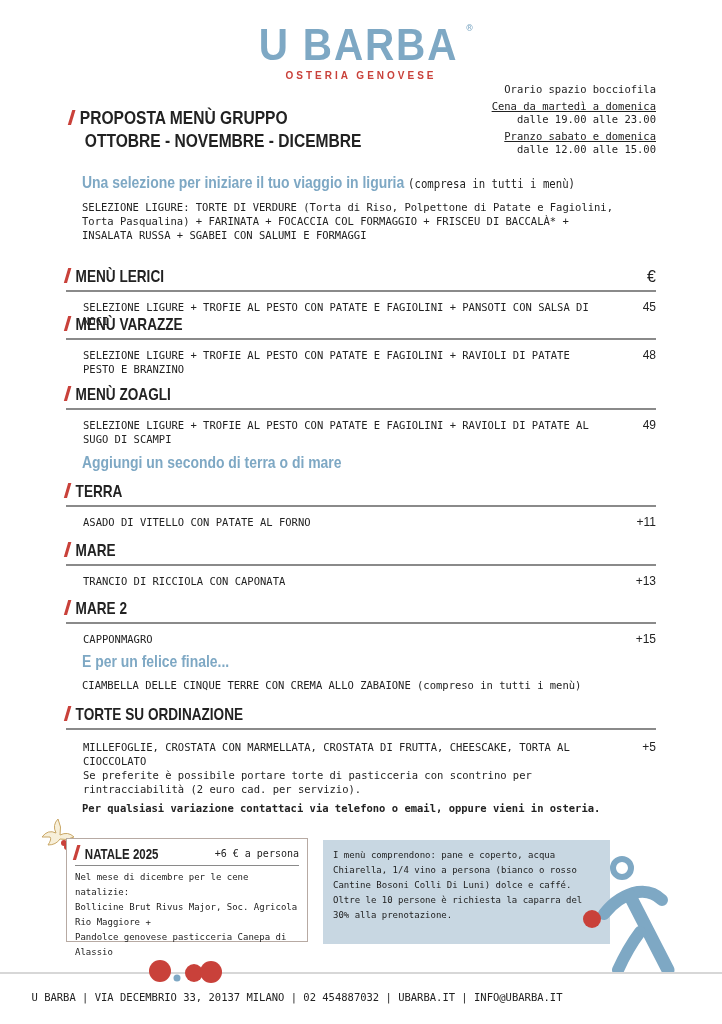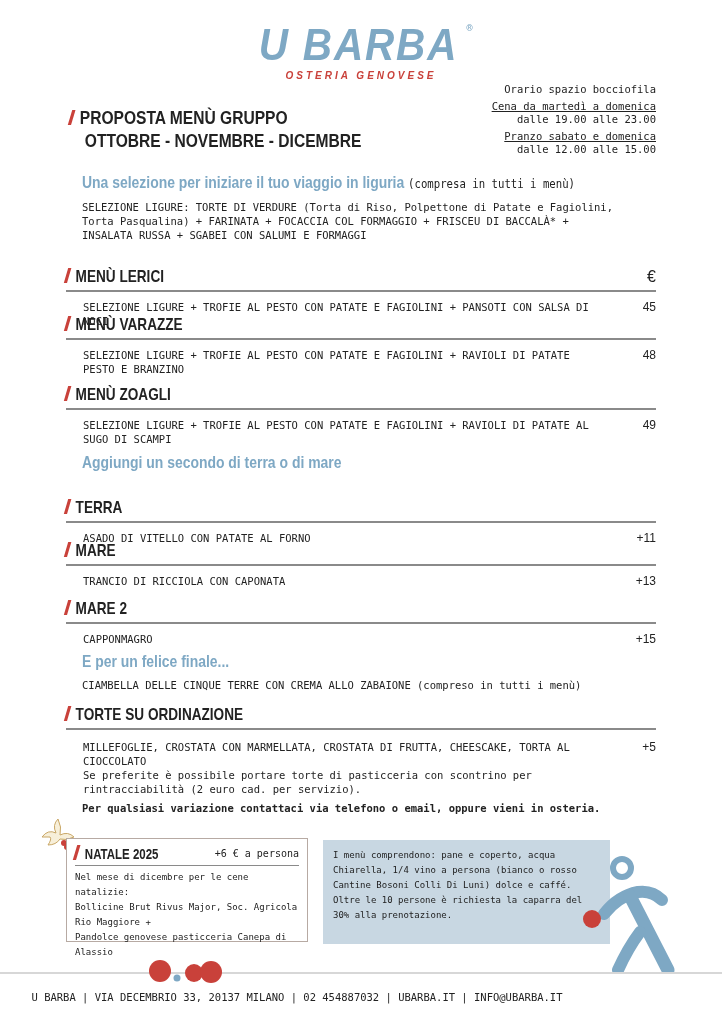--- a/index.html
+++ b/index.html
@@ -1,18 +1,18 @@
 <!DOCTYPE html>
 <html><head>
 <meta charset="utf-8">
 <style>
   html, body { margin:0; padding:0; background:#ffffff; }
   body { width:722px; height:1024px; position:relative; overflow:hidden; font-family:"DejaVu Sans Mono", monospace; color:#222; }
   .abs { position:absolute; }
-  .logo { left:0; width:722px; top:22px; text-align:center;font-style:italic; }
+  .logo { left:0; width:722px; top:22px; text-align:center; }
   .logo-title { font-family:"Liberation Sans", sans-serif; font-weight:bold; font-size:44px; letter-spacing:2px; color:#7ea8c4; line-height:46px; transform:scaleX(0.92); display:inline-block; }
   .logo-reg { font-size:10px; vertical-align:top; color:#7ea8c4; }
   .logo-sub { font-family:"Liberation Sans", sans-serif; font-size:10px; letter-spacing:3px; color:#c9413a; font-weight:bold; margin-top:2px; }
   .hero { left:70px; top:106px; font-family:"Liberation Sans", sans-serif; font-weight:bold; font-size:19px; line-height:23px; color:#222; transform:scaleX(0.82); transform-origin:left top; }
   .slash { display:inline-block; width:4px; height:15px; background:#c9413a; transform:skewX(-20deg); margin-right:8px; vertical-align:-1px; }
   .hours { right:66px; top:83px; font-size:10.5px; line-height:13px; text-align:right; color:#222; }
   .hours div { white-space:pre; }
   .hours .gap { margin-top:4px;text-decoration:underline; }
   .blue-title { font-family:"Liberation Sans", sans-serif; font-weight:bold; color:#7ea8c4; font-size:17px; transform:scaleX(0.82); transform-origin:left top; white-space:nowrap; }
   .blue-title .note { font-family:"DejaVu Sans Mono", monospace; font-weight:normal; color:#222; font-size:13px; }
@@ -84,21 +84,21 @@
   <div class="sec-head"><span class="slash"></span><span>MENÙ ZOAGLI</span></div>
   <div class="sec-rule"></div>
   <div class="row">
     <span>SELEZIONE LIGURE + TROFIE AL PESTO CON PATATE E FAGIOLINI + RAVIOLI DI PATATE AL SUGO DI SCAMPI</span>
     <span class="price">49</span>
   </div>
 </div>
 
 <div class="abs blue-title" style="left:82px; top:453px;">Aggiungi un secondo di terra o di mare</div>
 
-<div class="abs section" style="top:497px;">
+<div class="abs section" style="top:481px;">
   <div class="sec-head"><span class="slash"></span><span>TERRA</span></div>
   <div class="sec-rule"></div>
   <div class="row">
     <span>ASADO DI VITELLO CON PATATE AL FORNO</span>
     <span class="price">+11</span>
   </div>
 </div>
 
 <div class="abs section" style="top:540px;">
   <div class="sec-head"><span class="slash"></span><span>MARE</span></div>

